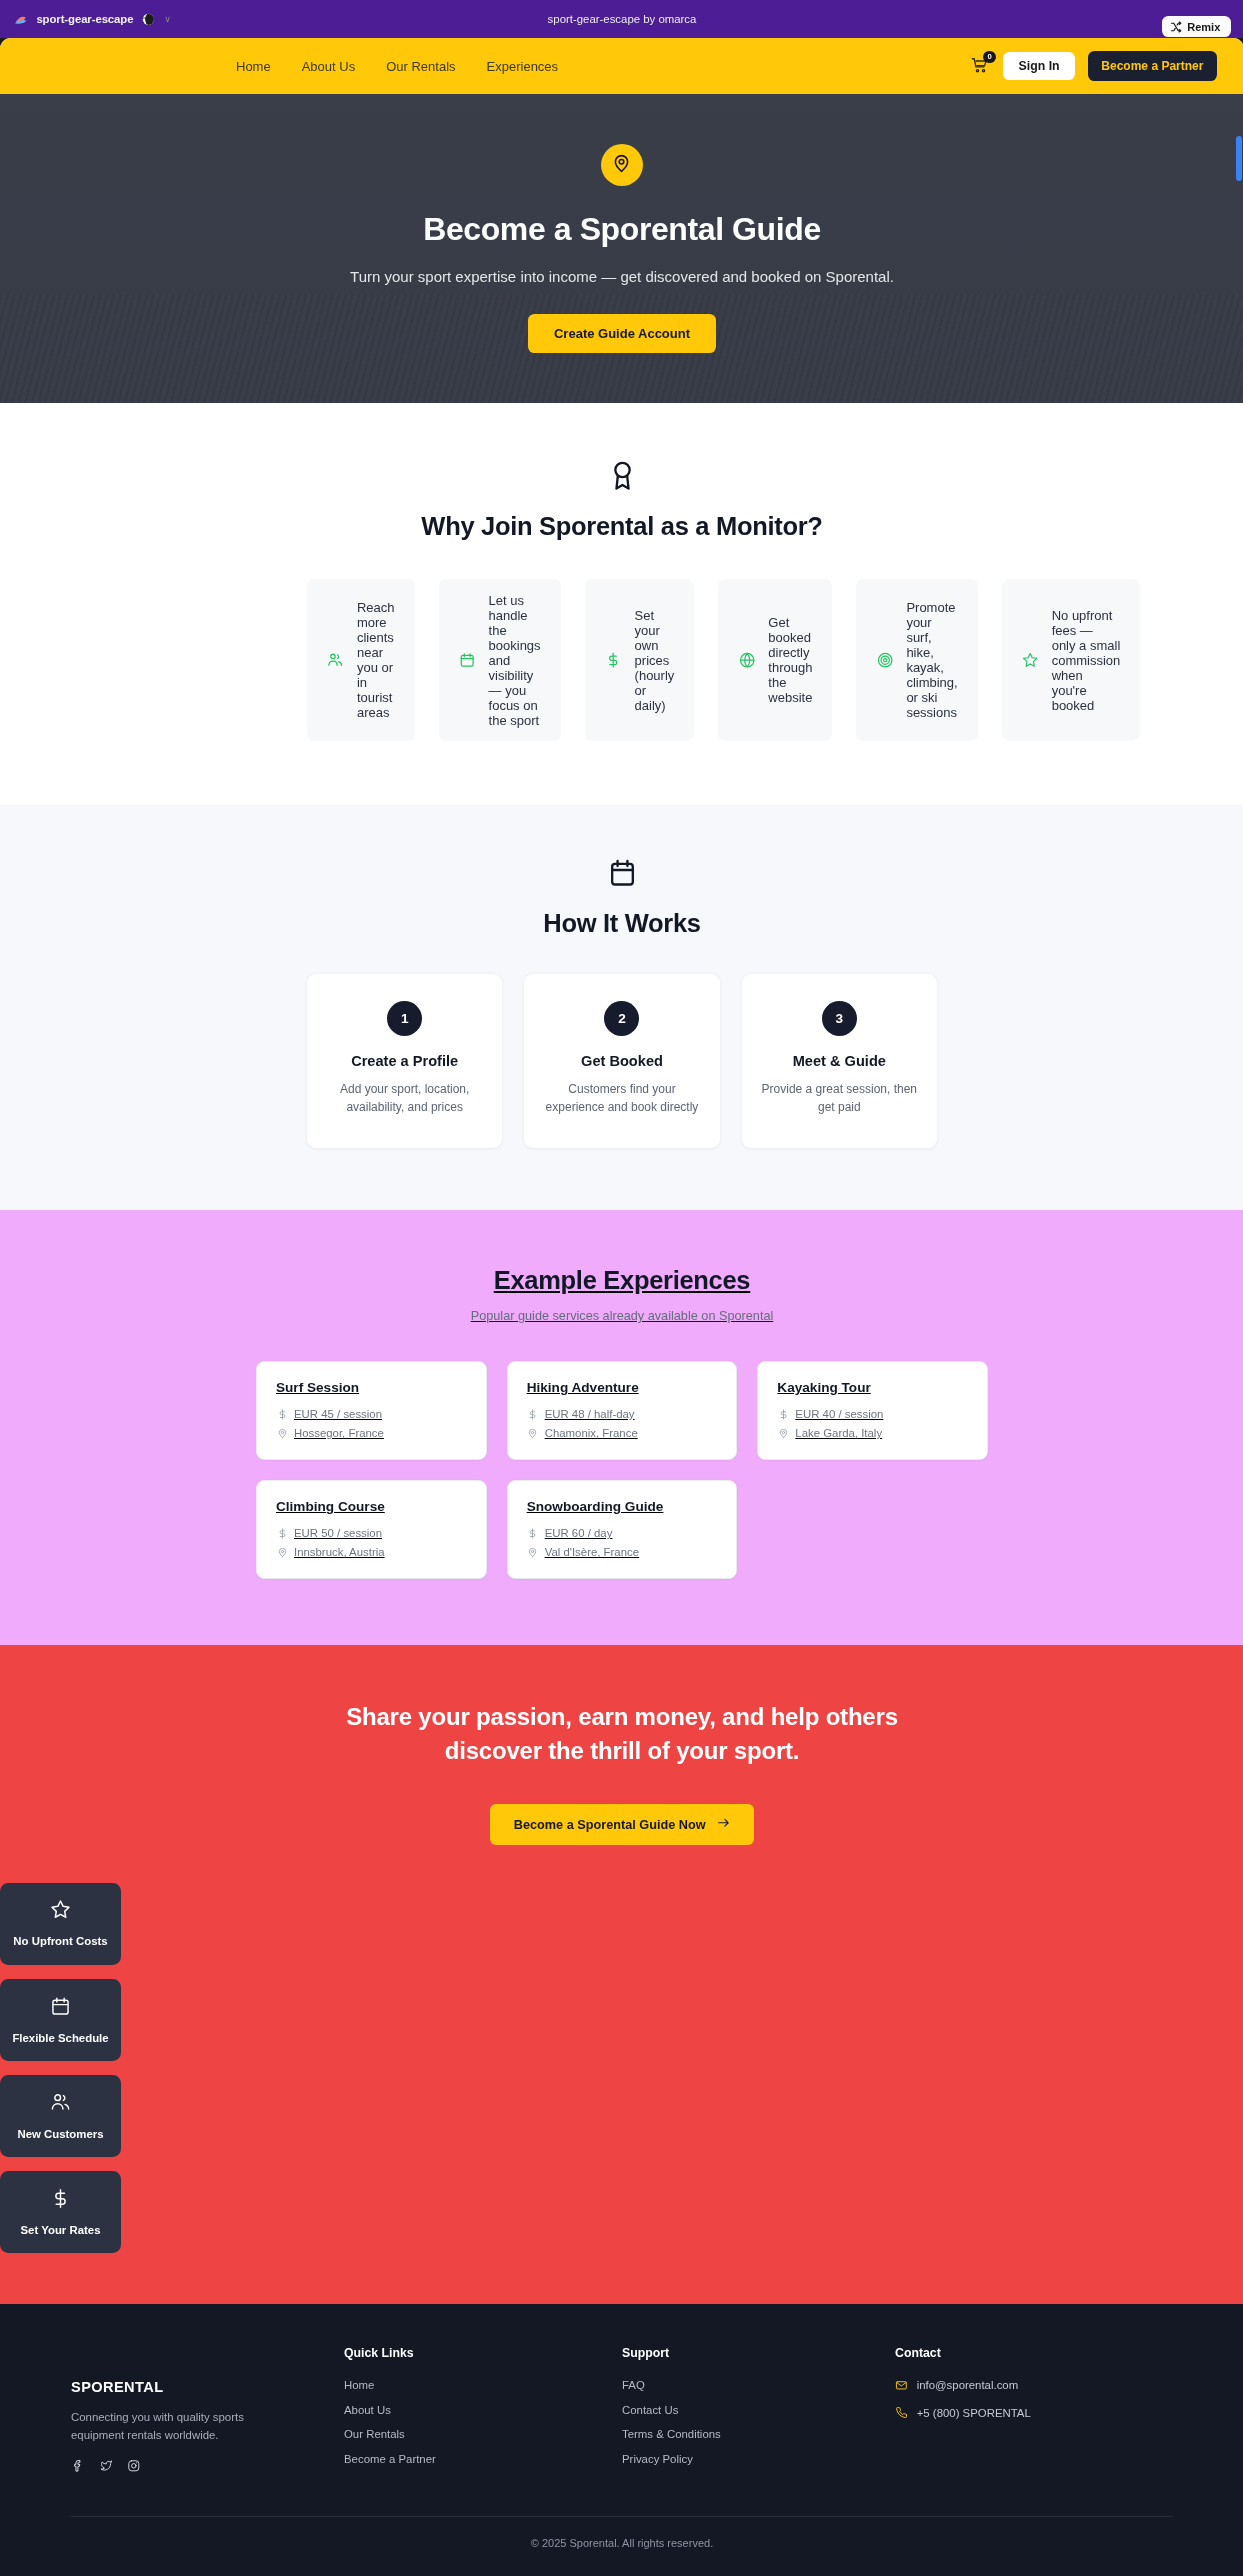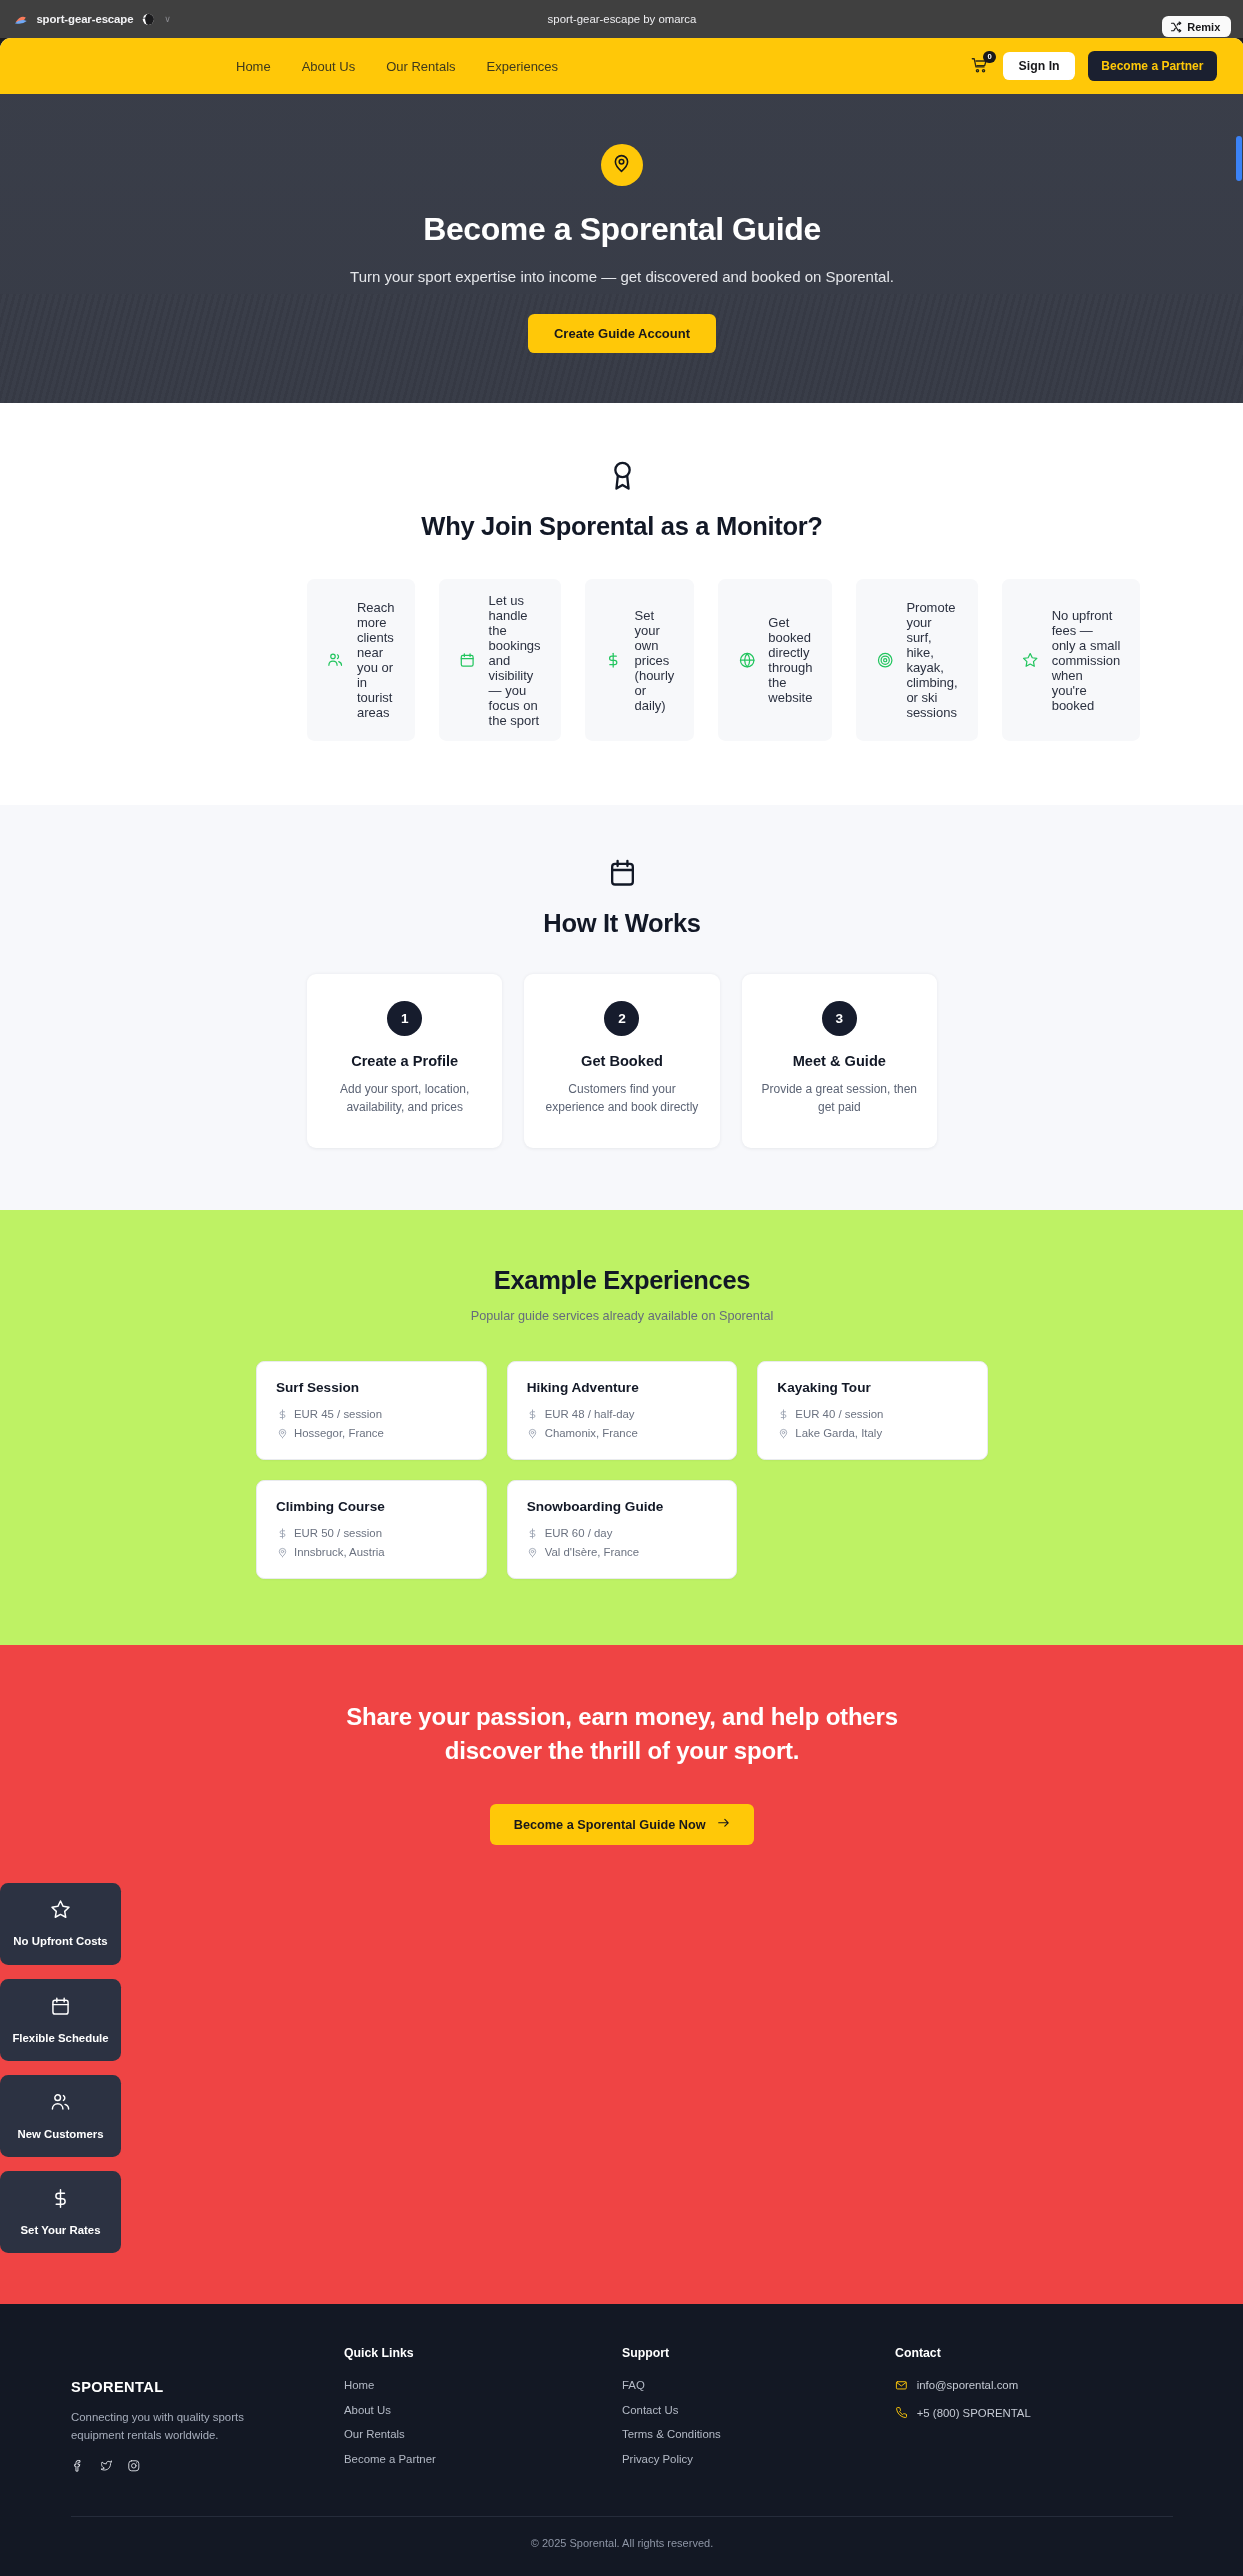--- a/index.html
+++ b/index.html
@@ -7,21 +7,21 @@
     width: 1244px;
     background: #1c1c1e;
     font-family: "Liberation Sans", sans-serif;
     -webkit-font-smoothing: antialiased;
   }
   body { width: 1244px; min-height: 2576px; position: relative; }
 
   
   .chrome {
     height: 38px;
-    background: #404040;
+    background: #4c1d95;
     display: flex;
     align-items: center;
     position: relative;
     padding: 0 12.7px;
   }
   .chrome-left { display: flex; align-items: center; gap: 8.2px; }
   .chrome-logo {
     width: 15.5px; height: 15.5px;
     position: relative;
   }
@@ -262,23 +262,24 @@
     font-size: 13.6px;
     font-weight: 700;
     display: flex; align-items: center; justify-content: center;
     margin: 0 auto 16.4px;
   }
   .step-title { font-size: 14.6px; font-weight: 700; color: #121826; margin-bottom: 11px; }
   .step-desc { font-size: 12px; color: #5c6475; line-height: 1.55; }
 
   
   .examples {
-    background: #bef264;
+    background: #f0abfc;
     padding: 56px 0 66px;
     text-align: center;
+    text-decoration: underline;
   }
   .examples-sub {
     font-size: 12.7px;
     color: #646c7c;
     margin-top: 14.6px;
   }
   .exp-grid {
     width: 732px;
     margin: 38px auto 0;
     display: grid;

